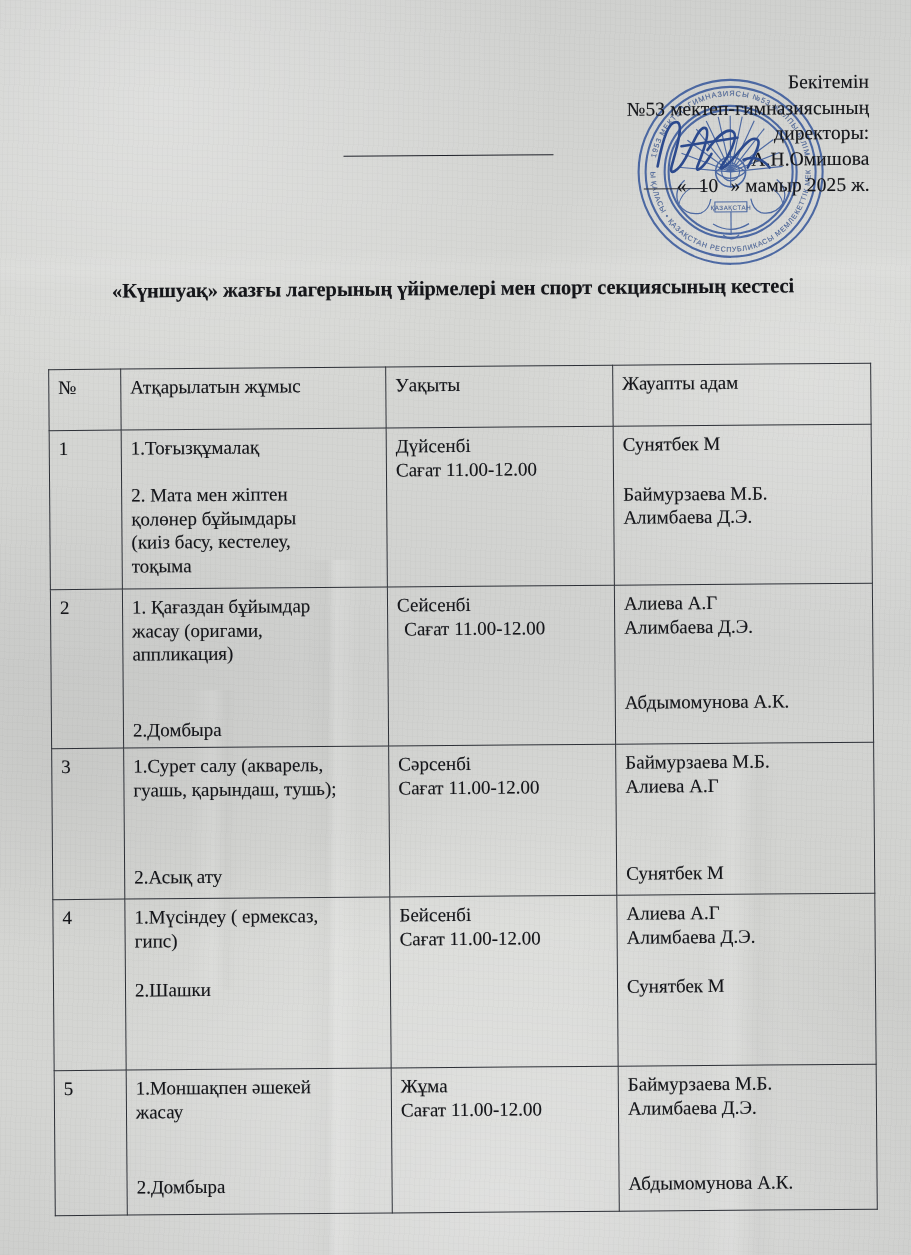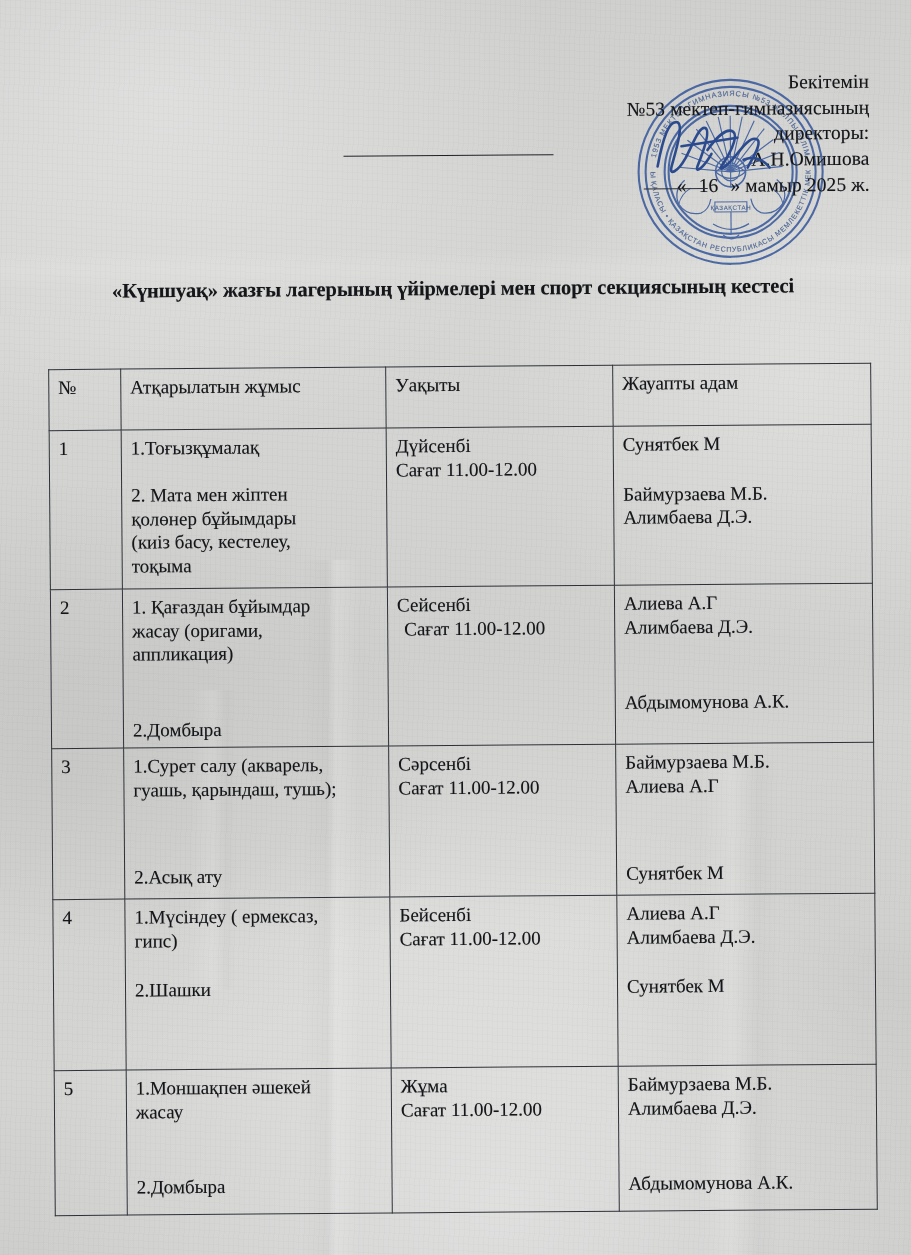--- a/index.html
+++ b/index.html
@@ -255,21 +255,21 @@
         </g>
       </svg>
     </div>
 
     <div class="approval">
       <div>Бекітемін</div>
       <div>№53 мектеп-гимназиясының</div>
       <div>директоры:</div>
       <div>А.Н.Омишова</div>
       <div>
-        <span>«</span><span style="display:inline-block;min-width:44px;text-align:center;">16</span><span>»</span>
+        <span>«</span><span style="display:inline-block;min-width:44px;text-align:center;">10</span><span>»</span>
         <span>мамыр 2025 ж.</span>
       </div>
     </div>
     <div class="sig-line"></div>
     <div class="date-underline"></div>
 
     <div class="doc-title">«Күншуақ» жазғы лагерының үйірмелері мен спорт секциясының кестесі</div>
 
     <div class="tbl-wrap">
       <table class="schedule">

